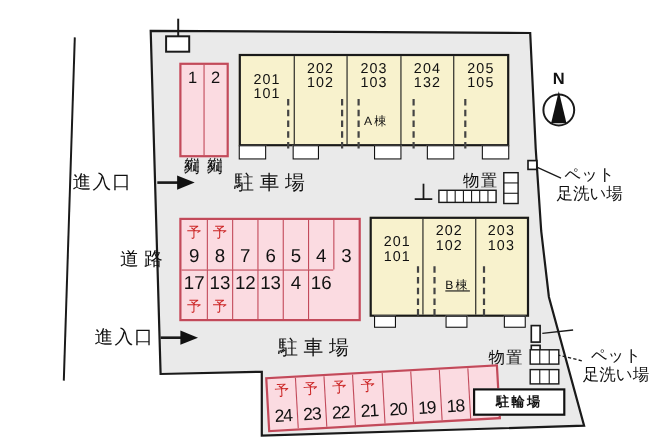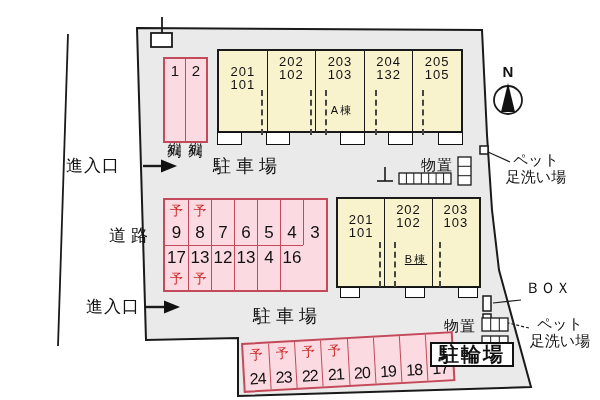--- a/index.html
+++ b/index.html
@@ -29,23 +29,23 @@
   .grid .cell:nth-child(-n+7){border-top:none;}
   .grid .cell:nth-child(7n+1){border-left:none;}
   .mark{font-size:13px;color:#cc2626;height:17px;line-height:17px;}
   .num{font-size:17px;line-height:19px;}
   .bottomrow{position:absolute;background:#fbdbe1;border:2px solid #c24a5a;box-sizing:border-box;display:flex;
              transform:rotate(-3.2deg);transform-origin:0 0;}
   .bstall{flex:1;border-left:1.5px solid #c24a5a;display:flex;flex-direction:column;align-items:center;
           justify-content:space-between;padding:2px 0 2px;box-sizing:border-box;}
   .bstall:first-child{border-left:none;}
   .bstall .num{font-size:16px;letter-spacing:-1px;}
-  .bike{position:absolute;left:430px;top:342px;width:84px;height:25px;background:#fff;border:2px solid #111;
+  .bike{position:absolute;left:430px;top:353px;width:84px;height:25px;background:#fff;border:2px solid #111;
         box-sizing:border-box;display:flex;align-items:center;justify-content:center;
-        font-size:20px;font-weight:bold;letter-spacing:2px;}
+        font-size:12px;font-weight:bold;letter-spacing:2px;}
 </style>
 </head>
 <body>
 
 <div class="canvas">
 
   <svg width="600" height="400" viewBox="0 0 600 400">
 
     <polygon points="137,28 482,30 487,135 492,210 499,270 531,387 238,396 238,338 146,340" fill="#eaeaea" stroke="#1a1a1a" stroke-width="2"></polygon>
 
@@ -121,21 +121,20 @@
   <div class="lbl" style="left:109px;top:226px;font-size:17px;letter-spacing:5px;">道路</div>
   <div class="lbl" style="left:86px;top:297px;font-size:17px;letter-spacing:1px;">進入口</div>
   <div class="lbl" style="left:213px;top:156px;font-size:18px;letter-spacing:5px;">駐車場</div>
   <div class="lbl" style="left:253px;top:306px;font-size:18px;letter-spacing:5px;">駐車場</div>
   <div class="lbl" style="left:421px;top:156px;font-size:15px;letter-spacing:1px;">物置</div>
   <div class="lbl" style="left:498px;top:151px;width:76px;text-align:center;font-size:15px;">
     <div>ペット</div>
     <div>足洗い場</div>
   </div>
   <div class="lbl" style="left:518px;top:279px;width:60px;text-align:center;font-size:15px;">
-    <div>ＢＯＸ</div>
   </div>
   <div class="lbl" style="left:444px;top:317px;font-size:15px;letter-spacing:1px;">物置</div>
   <div class="lbl" style="left:520px;top:315px;width:80px;text-align:center;font-size:15px;">
     <div>ペット</div>
     <div>足洗い場</div>
   </div>
 
   <div class="building" style="left:217px;top:49px;width:246px;height:84px;">
     <div class="unit">
       <div class="room"><span>201</span><br><span>101</span></div>

